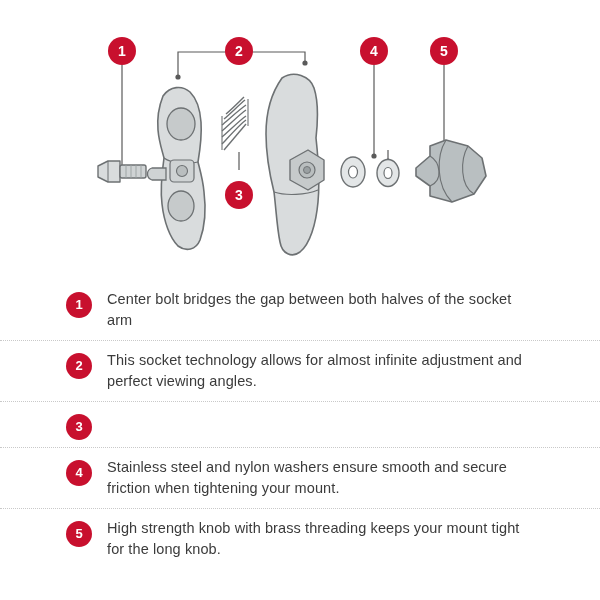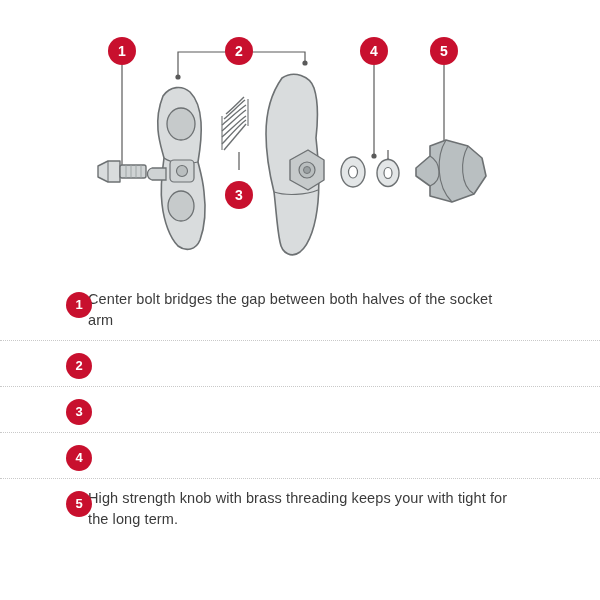--- a/index.html
+++ b/index.html
@@ -70,21 +70,21 @@
     height: 26px;
     border-radius: 50%;
     background: #c8102e;
     color: #ffffff;
     font-size: 13px;
     font-weight: bold;
     line-height: 26px;
     text-align: center;
   }
   .legend-text {
-    margin-left: 26px;
+    margin-left: 45px;
     font-size: 14.5px;
     line-height: 21px;
     color: #3b3b3b;
     letter-spacing: 0.1px;
     max-width: 430px;
   }
 </style>
 </head>
 <body>
 
@@ -185,29 +185,31 @@
 
   <div id="legend">
 
     <div class="legend-row">
       <span class="legend-num">1</span>
       <span class="legend-text">Center bolt bridges the gap between both halves of the socket arm</span>
     </div>
 
     <div class="legend-row">
       <span class="legend-num">2</span>
+      <span class="legend-text">This socket technology allows for almost infinite adjustment and perfect viewing angles.</span>
     </div>
 
     <div class="legend-row">
       <span class="legend-num">3</span>
     </div>
 
     <div class="legend-row">
       <span class="legend-num">4</span>
+      <span class="legend-text">Stainless steel and nylon washers ensure smooth and secure friction when tightening your mount.</span>
     </div>
 
     <div class="legend-row">
       <span class="legend-num">5</span>
-      <span class="legend-text">High strength knob with brass threading keeps your with tight for the long term.</span>
+      <span class="legend-text">High strength knob with brass threading keeps your mount tight for the long knob.</span>
     </div>
 
   </div>
 </div>
 
 </body></html>

